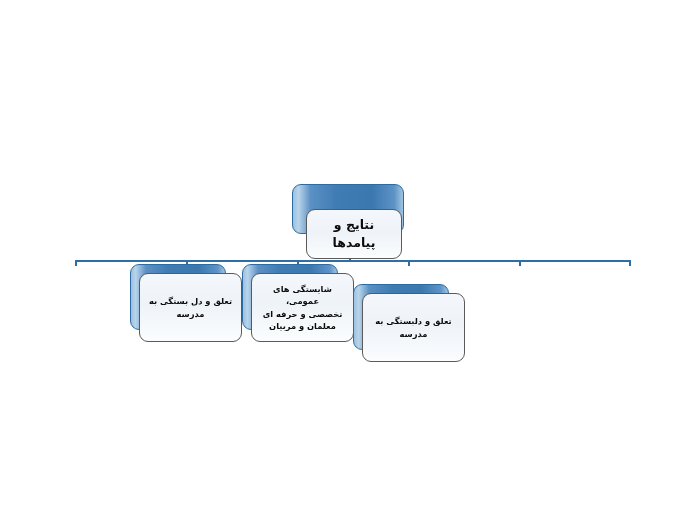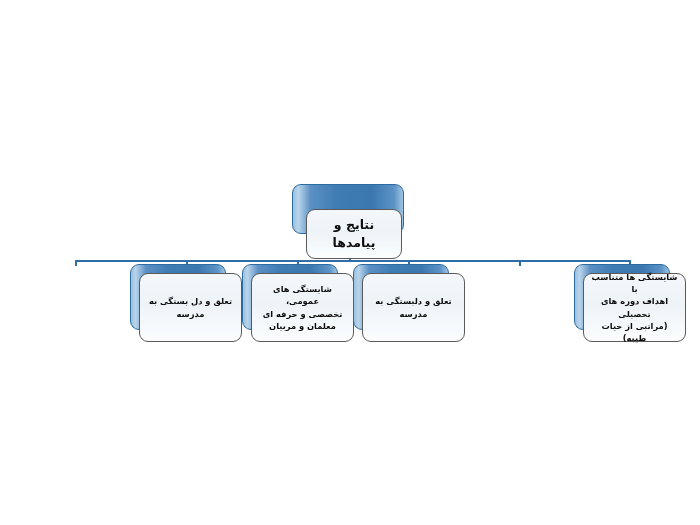--- a/index.html
+++ b/index.html
@@ -83,21 +83,21 @@
 
   
   .child { top: 264px; width: 112px; height: 78px; }
   .child .card-back  { width: 96px; height: 66px; }
   .child .card-front { left: 9px; top: 9px; width: 103px; height: 69px; }
   .child .card-text  { font-size: 8.3px; }
 
   #child-0 { left: 19px; }
   #child-1 { left: 130px; }
   #child-2 { left: 242px; }
-  #child-3 { left: 353px; }
+  #child-3 { left: 353px; margin-top: 20px; }
   #child-4 { left: 464px; }
   #child-5 { left: 574px; }
 </style>
 </head>
 <body>
 
 <div id="canvas">
 
   <div class="conn conn-v" style="left:349px; top:246px; height:16px;"></div>
 
@@ -136,22 +136,14 @@
   </div>
 
   <div class="node child" id="child-3">
     <div class="card-back"></div>
     <div class="card-front">
       <span class="card-text">تعلق و دلبستگی  به مدرسه</span>
     </div>
   </div>
 
 
-  <div class="node child" id="child-5">
-    <div class="card-back"></div>
-    <div class="card-front">
-      <span class="card-text">شایستگی ها متناسب با
-اهداف دوره های تحصیلی
-(مراتبی از حیات طیبه)</span>
-    </div>
-  </div>
 
 </div>
 
 </body></html>

